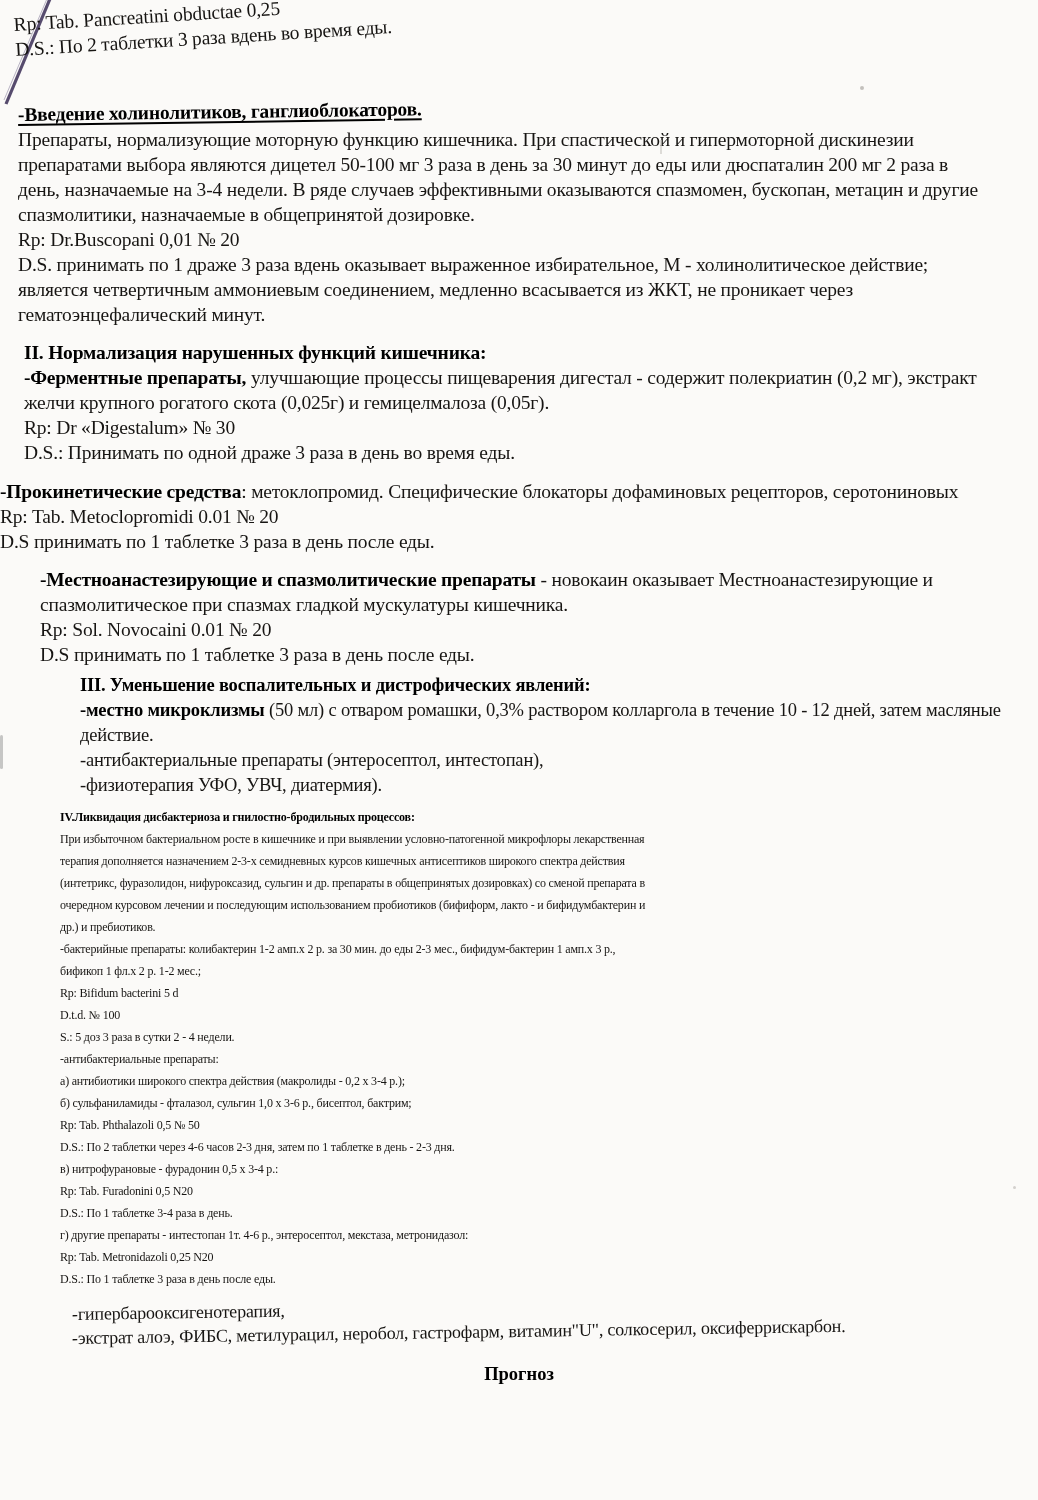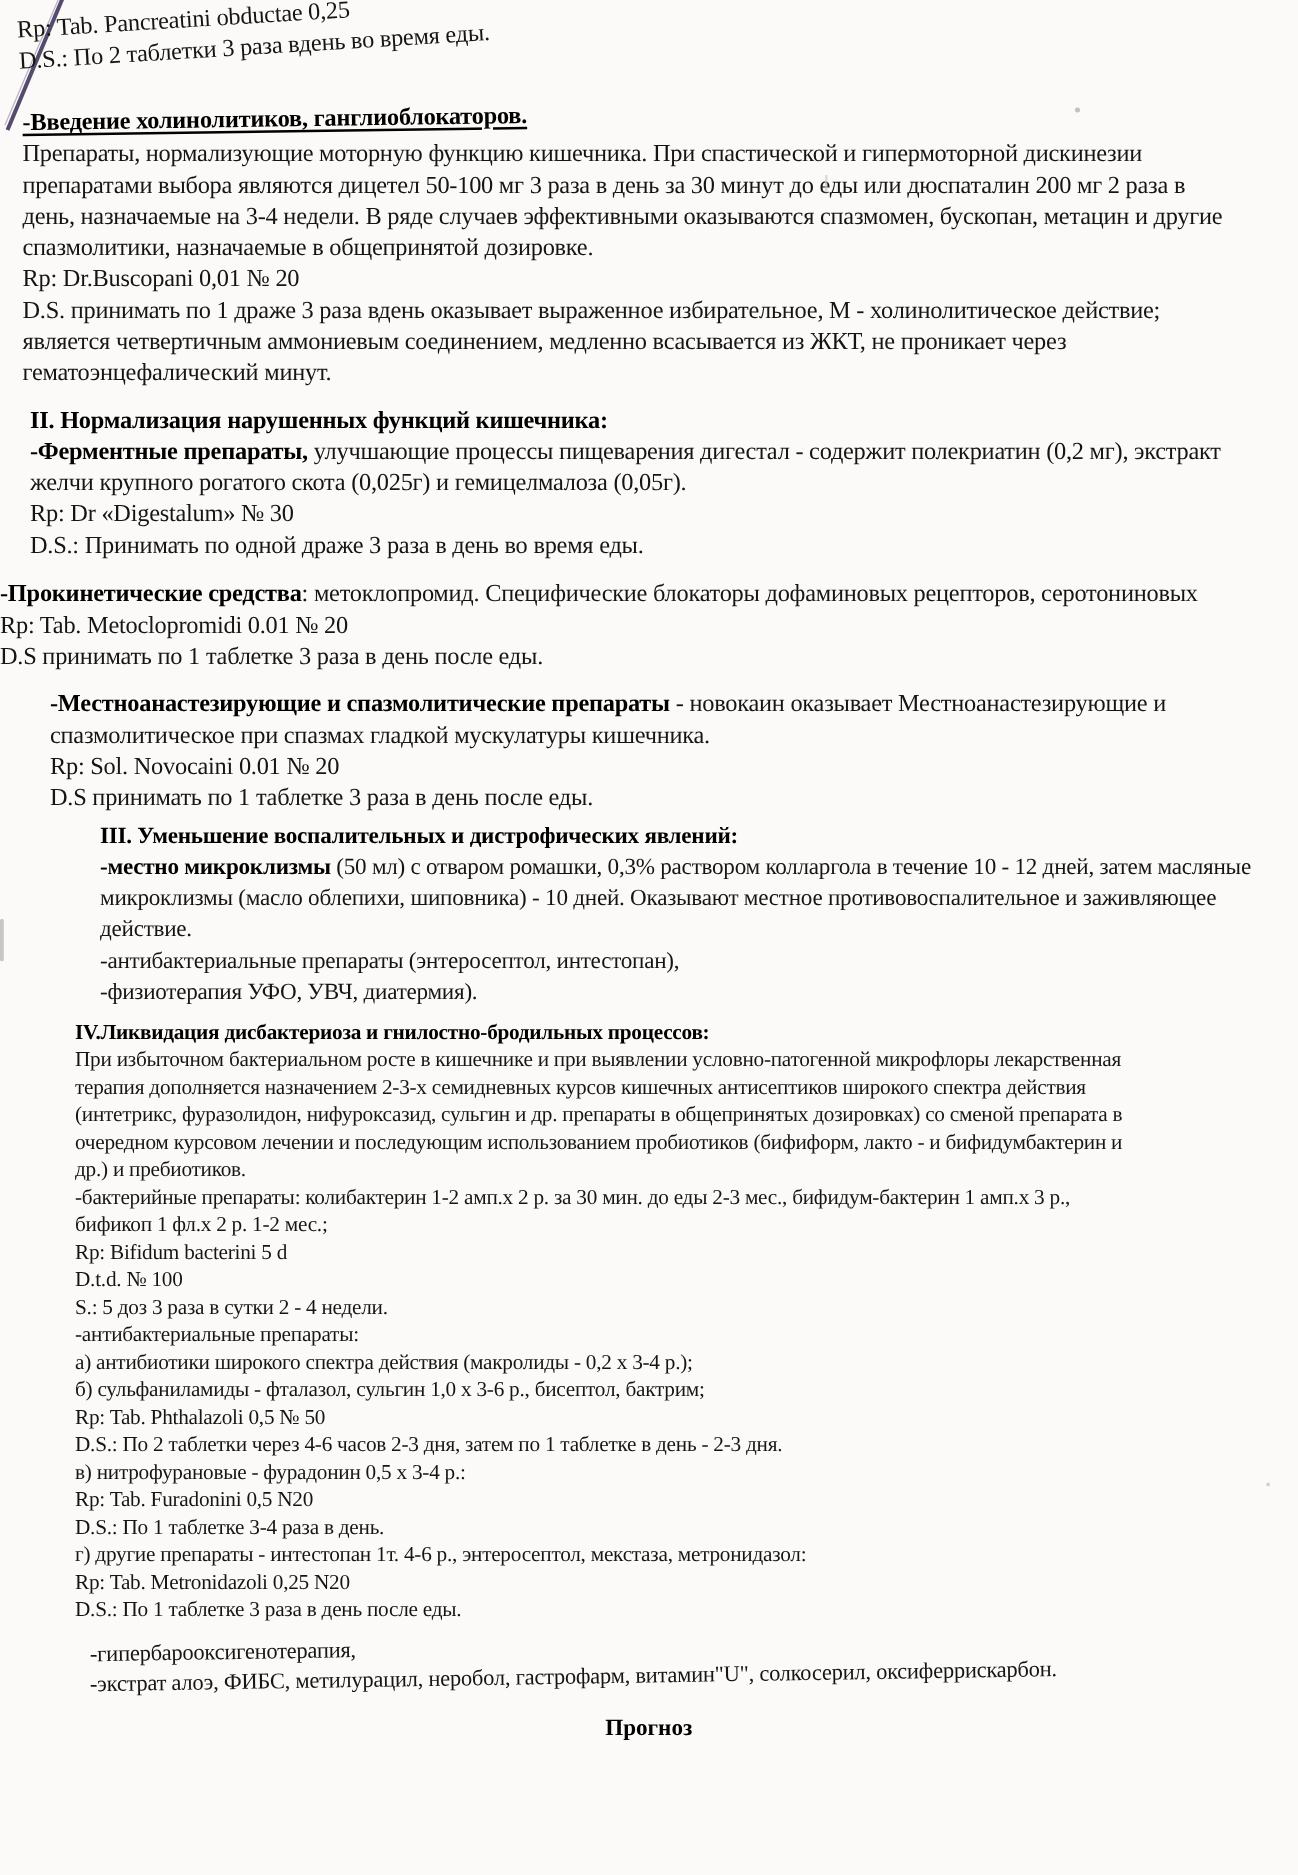--- a/index.html
+++ b/index.html
@@ -8,28 +8,28 @@
     background:#fbfaf8;
     overflow:hidden;
     font-family:"Liberation Serif","DejaVu Serif",serif;
     color:#171513;
     position:relative;
   }
   .page{position:relative;width:1038px;height:1500px;padding-top:12px;box-sizing:border-box;}
   .tline,.line{white-space:nowrap;}
   .block{font-size:19.5px;line-height:25px;letter-spacing:-0.2px;}
   .dense5{font-size:18.5px;line-height:25px;letter-spacing:-0.2px;}
-  .dense6{font-size:17px;line-height:22px;letter-spacing:-0.2px;}
+  .dense6{font-size:12px;line-height:22px;letter-spacing:-0.2px;}
   .dense7{font-size:18px;line-height:24px;letter-spacing:-0.2px;}
   .heading{font-weight:bold;color:#000;}
   .u{text-decoration:underline;text-decoration-thickness:2px;text-underline-offset:3px;}
   .lead{font-weight:bold;color:#000;text-decoration-thickness:2px;text-underline-offset:3px;}
   
   .top-block{margin-left:16px;transform:rotate(-3.5deg);transform-origin:0 100%;}
-  .sec1{margin-left:18px;margin-top:24px;}
+  .sec1{margin-left:18px;margin-top:40px;}
   .sec1 .heading{display:inline-block;transform:rotate(-0.8deg);transform-origin:0 50%;}
   .sec2{margin-left:24px;margin-top:13px;}
   .sec3{margin-top:14px;}
   .sec4{margin-left:40px;margin-top:13px;}
   .sec5{margin-left:80px;margin-top:6px;}
   .sec6{margin-left:60px;margin-top:8px;}
   .sec7{margin-left:72px;margin-top:12px;}
   .sec7 .tline{transform:rotate(-0.9deg);transform-origin:0 50%;}
   .footer{margin-top:14px;text-align:center;font-weight:bold;color:#000;font-size:18.5px;}
   
@@ -92,21 +92,20 @@
     <div class="line"><span class="lead">-Местноанастезирующие и спазмолитические препараты</span><span> - новокаин оказывает Местноанастезирующие и</span></div>
     <div class="line">спазмолитическое при спазмах гладкой мускулатуры кишечника.</div>
     <div class="line">Rp: Sol. Novocaini 0.01 № 20</div>
     <div class="line">D.S принимать по 1 таблетке 3 раза в день после еды.</div>
   </div>
 
   <div class="sec5 dense5">
     <div class="line heading">III. Уменьшение воспалительных и дистрофических явлений:</div>
     <div class="line"><span class="lead">-местно микроклизмы</span><span> (50 мл) с отваром ромашки, 0,3% раствором колларгола в течение 10 - 12 дней, затем масляные</span></div>
     <div>
-        <div class="tline">микроклизмы (масло облепихи, шиповника) - 10 дней. Оказывают местное противовоспалительное и заживляющее</div>
         <div class="tline">действие.</div>
         <div class="tline">-антибактериальные препараты (энтеросептол, интестопан),</div>
         <div class="tline">-физиотерапия УФО, УВЧ, диатермия).</div>
       </div>
   </div>
 
   <div class="sec6 dense6">
     <div class="line heading">IV.Ликвидация дисбактериоза и гнилостно-бродильных процессов:</div>
     <div>
         <div class="tline">При избыточном бактериальном росте в кишечнике и при выявлении условно-патогенной микрофлоры лекарственная</div>

